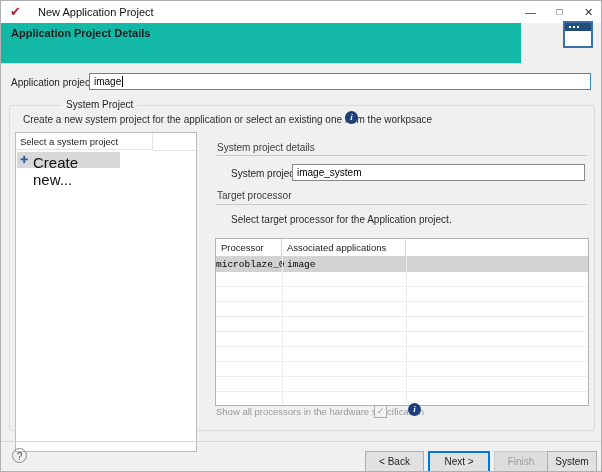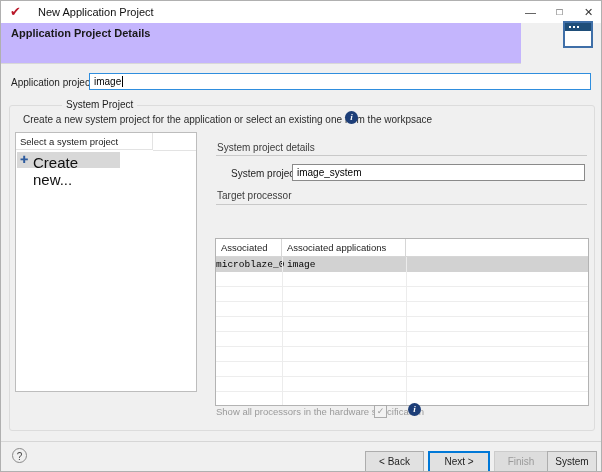--- a/index.html
+++ b/index.html
@@ -7,40 +7,40 @@
   .abs{position:absolute;}
   
   #titlebar{left:0;top:0;width:602px;height:22px;background:#ffffff;}
   #app-logo{left:9px;top:3px;font-size:13px;color:#b91728;line-height:16px;}
   #win-title{left:37px;top:5px;font-size:11px;color:#111;}
   .winctl{top:0;height:22px;width:29px;text-align:center;line-height:22px;font-size:11px;color:#333;}
   #btn-min{left:515px;}
   #btn-max{left:544px;font-size:10px;}
   #btn-close{left:573px;}
   
-  #banner{left:0;top:22px;width:520px;height:41px;background:#c4b5fd;border-bottom:1px solid #d8d8d8;box-sizing:border-box;}
+  #banner{left:0;top:22px;width:520px;height:41px;background:#14b8a6;border-bottom:1px solid #d8d8d8;box-sizing:border-box;}
   #banner-title{left:10px;top:4px;font-size:11px;font-weight:bold;color:#1a1a1a;}
   #banner-sub{left:15px;top:20px;font-size:10px;color:#2b2b2b;}
   #banner-icon{left:562px;top:-2px;width:30px;height:27px;border:2px solid #3f6fa8;background:#fff;box-sizing:border-box;}
   #banner-icon .bar{position:absolute;left:0;top:0;width:100%;height:8px;background:#1f4e79;}
   #banner-icon .dot{position:absolute;top:3px;width:2px;height:2px;background:#fff;}
   #banner-icon .d1{left:4px;} #banner-icon .d2{left:8px;} #banner-icon .d3{left:12px;}
   
   .lbl{font-size:10px;color:#1e1e1e;white-space:nowrap;}
   #app-name-label{left:10px;top:76px;}
   #app-name-input{left:88px;top:72px;width:502px;height:17px;background:#fff;border:1px solid #2f8ede;box-sizing:border-box;font-size:10px;color:#000;line-height:15px;padding-left:4px;}
   .caret{display:inline-block;width:1px;height:11px;background:#000;vertical-align:-2px;margin-left:1px;}
   
   #groupbox{left:8px;top:104px;width:586px;height:326px;border:1px solid #dcdcdc;border-radius:3px;box-sizing:border-box;}
   #group-label{left:18px;top:98px;font-size:10px;color:#1e1e1e;background:#f0f0f0;padding:0 4px;margin-left:43px;}
   #group-desc{left:22px;top:113px;font-size:10px;color:#2b2b2b;}
   .info-icon{width:13px;height:13px;border-radius:50%;background:#1d3e78;color:#fff;font-size:9px;font-weight:bold;font-style:italic;text-align:center;line-height:13px;font-family:"Liberation Serif",serif;}
   #info1{left:344px;top:110px;}
   
-  #syslist{left:14px;top:131px;width:182px;height:260px;background:#fff;border:1px solid #bdbdbd;box-sizing:border-box;}
+  #syslist{left:14px;top:131px;width:182px;height:320px;background:#fff;border:1px solid #bdbdbd;box-sizing:border-box;}
   #syslist-header{position:absolute;left:0;top:0;width:137px;height:17px;border-right:1px solid #e3e3e3;border-bottom:1px solid #e3e3e3;font-size:9.5px;color:#222;line-height:17px;padding-left:4px;box-sizing:border-box;}
   #syslist-header-rest{position:absolute;left:137px;top:0;right:0;height:17px;border-bottom:1px solid #e3e3e3;}
   #create-new-item{position:absolute;left:1px;top:19px;width:103px;height:16px;background:#d8d8d8;}
   #plus-icon{position:absolute;left:3px;top:1px;font-size:10px;color:#2d5b9e;line-height:14px;}
   #create-new-label{position:absolute;left:16px;top:2px;font-size:15px;color:#111;}
   
   .section-title{font-size:10px;color:#3c3c3c;}
   .section-line{height:1px;background:#c9c9c9;width:371px;left:215px;}
   #sec1-title{left:216px;top:141px;}
   #line1{top:154px;}
@@ -117,24 +117,25 @@
 
   <div class="abs section-title" id="sec1-title">System project details</div>
   <div class="abs section-line" id="line1"></div>
 
   <div class="abs lbl" id="sysname-label">System project name:</div>
   <div class="abs" id="sysname-input"><span>image_system</span></div>
 
   <div class="abs section-title" id="sec2-title">Target processor</div>
   <div class="abs section-line" id="line2"></div>
 
+  <div class="abs" id="target-hint">Select target processor for the Application project.</div>
 
   <div class="abs" id="proc-table">
     <div id="proc-thead">
-      <div class="th" id="th1">Associated</div>
+      <div class="th" id="th1">Processor</div>
       <div class="th" id="th2">Associated applications</div>
     </div>
     <div id="proc-row-sel">
       <div class="td" id="td1">microblaze_0</div>
       <div class="td" id="td2">image</div>
     </div>
     <div id="proc-grid"></div>
     <div class="vline" id="vl1"></div>
     <div class="vline" id="vl2"></div>
   </div>

